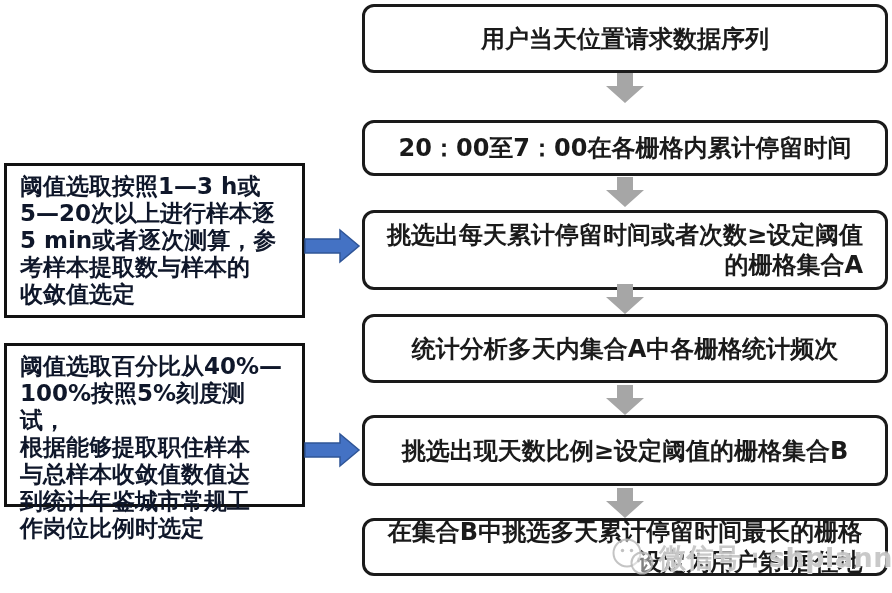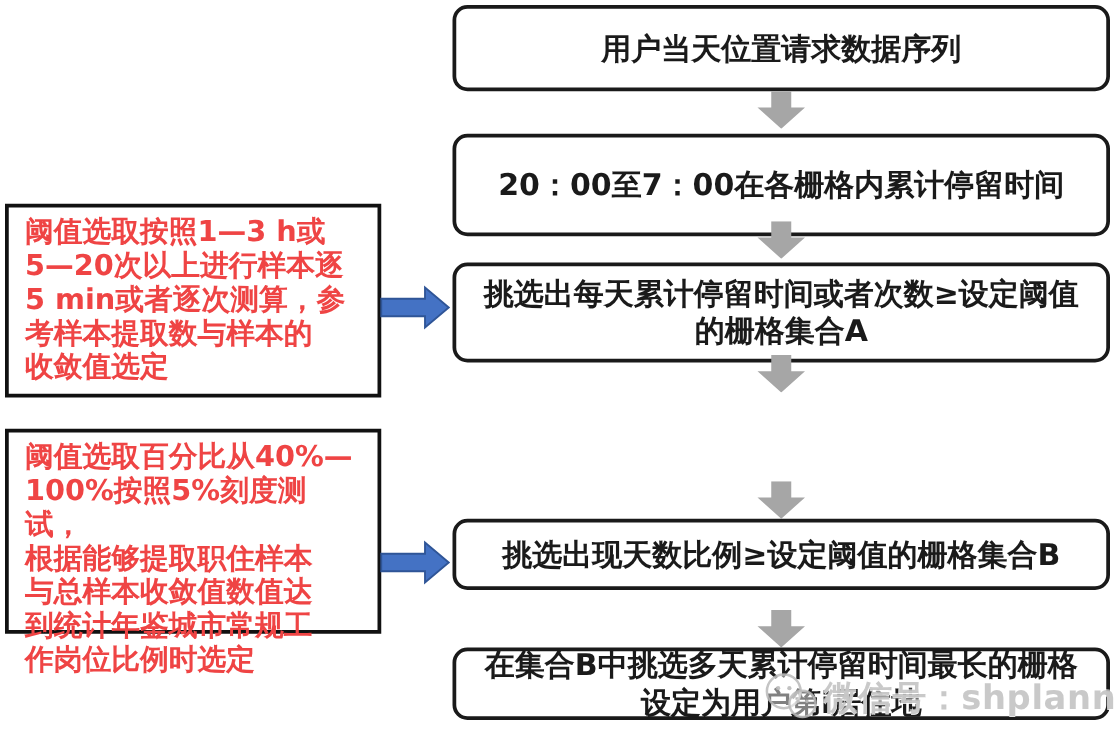--- a/index.html
+++ b/index.html
@@ -17,41 +17,41 @@
     position: absolute;
     left: 362px;
     width: 526px;
     box-sizing: border-box;
     border: 3px solid #1a1a1a;
     border-radius: 12px;
     background: #ffffff;
     display: flex;
     align-items: center;
     justify-content: center;
-    text-align: center;
+    text-align: right;
     font-weight: bold;
     font-size: 24px;
     line-height: 30px;
     white-space: pre-line;
     padding: 0 6px;
   }
   
   .note {
     position: absolute;
     left: 4px;
     width: 301px;
     box-sizing: border-box;
     border: 3px solid #111111;
     background: #ffffff;
     font-weight: bold;
     font-size: 23px;
     line-height: 27px;
     padding: 7px 11px 5px 13px;
     white-space: pre-line;
-    color: #ef4444;
+    color: #0f172a;
   }
   .garrow { position: absolute; left: 603px; width: 44px; height: 30px; }
   .barrow { position: absolute; left: 304px; width: 57px; height: 38px; }
   
   .wm {
     position: absolute;
     left: 610px;
     top: 536px;
     display: flex;
     align-items: center;
@@ -72,39 +72,40 @@
 <body>
 
 <div class="canvas">
 
   <div class="fbox" style="top:4px; height:69px;">用户当天位置请求数据序列</div>
 
   <svg class="garrow" style="top:73px;" viewBox="0 0 44 30">
     <path d="M14 0 H30 V13 H41 L22 30 L3 13 H14 Z" fill="#a6a6a6"></path>
   </svg>
 
-  <div class="fbox" style="top:107px; height:82px;">20：00至7：00在各栅格内累计停留时间</div>
+  <div class="fbox" style="top:120px; height:56px;">20：00至7：00在各栅格内累计停留时间</div>
 
   <svg class="garrow" style="top:177px;" viewBox="0 0 44 30">
     <path d="M14 0 H30 V13 H41 L22 30 L3 13 H14 Z" fill="#a6a6a6"></path>
   </svg>
 
   <div class="fbox" style="top:210px; height:80px;">挑选出每天累计停留时间或者次数≥设定阈值
 的栅格集合A</div>
 
   <svg class="garrow" style="top:284px;" viewBox="0 0 44 30">
     <path d="M14 0 H30 V13 H41 L22 30 L3 13 H14 Z" fill="#a6a6a6"></path>
   </svg>
 
+  <div class="fbox" style="top:314px; height:69px;">统计分析多天内集合A中各栅格统计频次</div>
 
   <svg class="garrow" style="top:385px;" viewBox="0 0 44 30">
     <path d="M14 0 H30 V13 H41 L22 30 L3 13 H14 Z" fill="#a6a6a6"></path>
   </svg>
 
-  <div class="fbox" style="top:415px; height:57px;">挑选出现天数比例≥设定阈值的栅格集合B</div>
+  <div class="fbox" style="top:415px; height:71px;">挑选出现天数比例≥设定阈值的栅格集合B</div>
 
   <svg class="garrow" style="top:488px;" viewBox="0 0 44 30">
     <path d="M14 0 H30 V13 H41 L22 30 L3 13 H14 Z" fill="#a6a6a6"></path>
   </svg>
 
   <div class="fbox" style="top:518px; height:58px;">在集合B中挑选多天累计停留时间最长的栅格
 设定为用户第i居住地</div>
 
   <div class="note" style="top:163px; height:155px;">阈值选取按照1—3 h或
 5—20次以上进行样本逐

